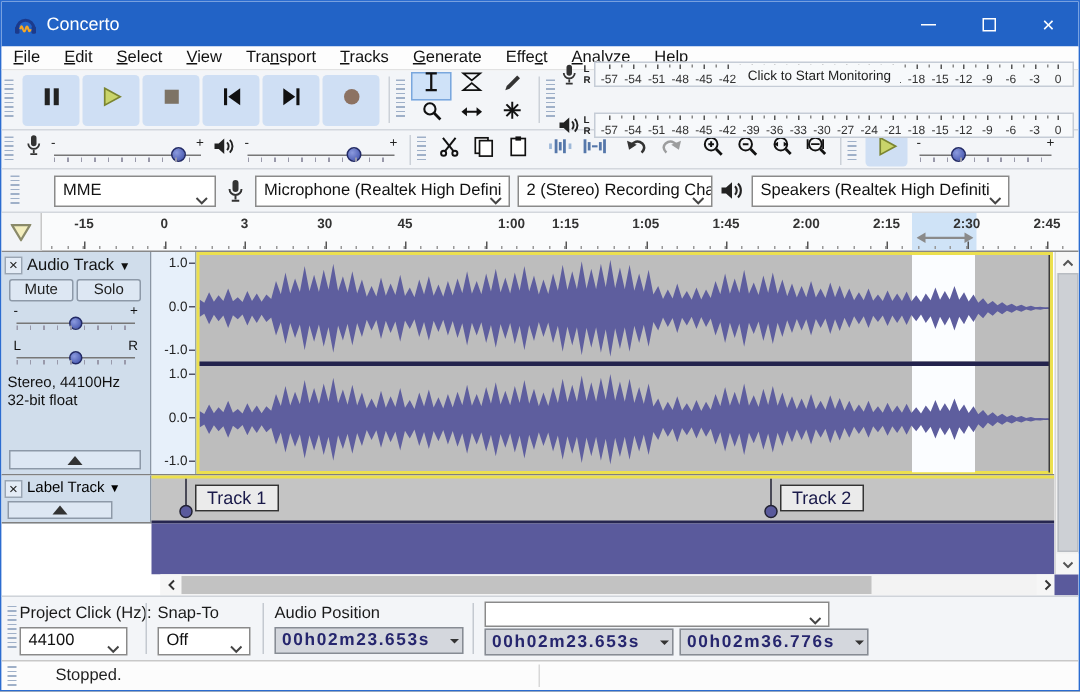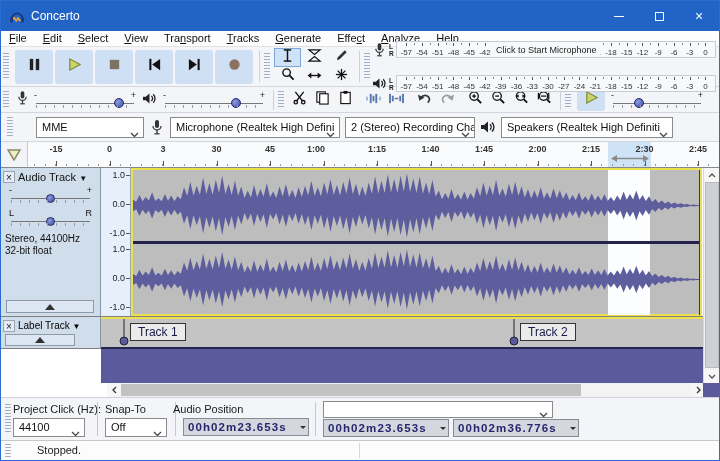--- a/index.html
+++ b/index.html
@@ -333,21 +333,21 @@
               <div class="tick minor" style="left:84.63157894736842%"></div>
               <span class="num" style="left:82.15789473684211%">-9</span>
               <div class="tick" style="left:87.10526315789474%"></div>
               <div class="tick minor" style="left:89.57894736842105%"></div>
               <span class="num" style="left:87.10526315789474%">-6</span>
               <div class="tick" style="left:92.05263157894737%"></div>
               <div class="tick minor" style="left:94.52631578947368%"></div>
               <span class="num" style="left:92.05263157894737%">-3</span>
               <div class="tick" style="left:97%"></div>
               <span class="num" style="left:97%">0</span>
-              <div class="overlay">Click to Start Microphone</div>
+              <div class="overlay">Click to Start Monitoring</div>
             </div>
           </div>
         <div class="meter" id="playback-meter">
             <span class="m-icon">
               <svg width="15" height="13" viewBox="0 0 16 14">
                 <polygon points="1,5 4,5 8,1.5 8,12.5 4,9 1,9" fill="#222"></polygon>
                 <path d="M10,4.2 a4,4 0 0 1 0,5.6" fill="none" stroke="#222" stroke-width="1.4"></path>
                 <path d="M12,2.4 a6.5,6.5 0 0 1 0,9.2" fill="none" stroke="#222" stroke-width="1.4"></path>
               </svg>
             </span>
@@ -688,25 +688,25 @@
         <span class="r-label" style="left:28px">-15</span>
         <div class="r-tick" style="left:28px"></div>
         <span class="r-label" style="left:81.5px">0</span>
         <div class="r-tick" style="left:81.5px"></div>
         <span class="r-label" style="left:135px">3</span>
         <div class="r-tick" style="left:135px"></div>
         <span class="r-label" style="left:188.5px">30</span>
         <div class="r-tick" style="left:188.5px"></div>
         <span class="r-label" style="left:242px">45</span>
         <div class="r-tick" style="left:242px"></div>
-        <span class="r-label" style="left:288px">1:00</span>
+        <span class="r-label" style="left:313px">1:00</span>
         <div class="r-tick" style="left:295.5px"></div>
         <span class="r-label" style="left:349px">1:15</span>
         <div class="r-tick" style="left:349px"></div>
-        <span class="r-label" style="left:402.5px">1:40</span>
+        <span class="r-label" style="left:402.5px">1:05</span>
         <div class="r-tick" style="left:402.5px"></div>
         <span class="r-label" style="left:456px">1:45</span>
         <div class="r-tick" style="left:456px"></div>
         <span class="r-label" style="left:509.5px">2:00</span>
         <div class="r-tick" style="left:509.5px"></div>
         <span class="r-label" style="left:563px">2:15</span>
         <div class="r-tick" style="left:563px"></div>
         <span class="r-label" style="left:616.5px">2:30</span>
         <div class="r-tick" style="left:616.5px"></div>
         <span class="r-label" style="left:670px">2:45</span>
@@ -714,20 +714,24 @@
       </div>
   </div>
 
   <div class="tracks-viewport">
 
     <div class="audio-track">
       <div class="track-panel">
         <div class="panel-head">
           <span class="x-btn">×</span>
           <span class="panel-title"><span>Audio Track</span> <span class="dd">▼</span></span>
+        </div>
+        <div class="ms-row">
+          <div class="ms-btn">Mute</div>
+          <div class="ms-btn">Solo</div>
         </div>
         <div class="tp-slider" id="gain-slider">
             <span class="lab-l">-</span>
             <span class="lab-r">+</span>
             <div class="sl-track">
               <div class="sl-thumb" style="left:50%"></div>
             </div>
           </div>
         <div class="tp-slider" id="pan-slider">
             <span class="lab-l">L</span>
@@ -846,21 +850,21 @@
     </div>
     <div class="st-sep" style="left:96px"></div>
     <span class="st-label" style="left:104px">Snap-To</span>
     <div class="combo" style="position:absolute;left:104px;top:20px;width:62px;height:19px;line-height:17px">
       <span>Off</span>
       <span class="chev" style="top:6px"><svg width="9" height="6" viewBox="0 0 9 6">
             <polyline points="1,1 4.5,4.5 8,1" fill="none" stroke="#444" stroke-width="1.3"></polyline>
           </svg></span>
     </div>
     <div class="st-sep" style="left:174px"></div>
-    <span class="st-label" style="left:172px">Audio Position</span>
+    <span class="st-label" style="left:182px">Audio Position</span>
     <div class="timefield" style="left:182px;top:20px;width:126px">
       <span>00h02m23.653s</span>
       <span class="tf-arrow"></span>
     </div>
     <div class="st-sep" style="left:314px"></div>
     <div class="combo" style="position:absolute;left:322px;top:3px;width:230px;height:17px;line-height:15px">
       <span class="chev" style="top:5px"><svg width="9" height="6" viewBox="0 0 9 6">
             <polyline points="1,1 4.5,4.5 8,1" fill="none" stroke="#444" stroke-width="1.3"></polyline>
           </svg></span>
     </div>

